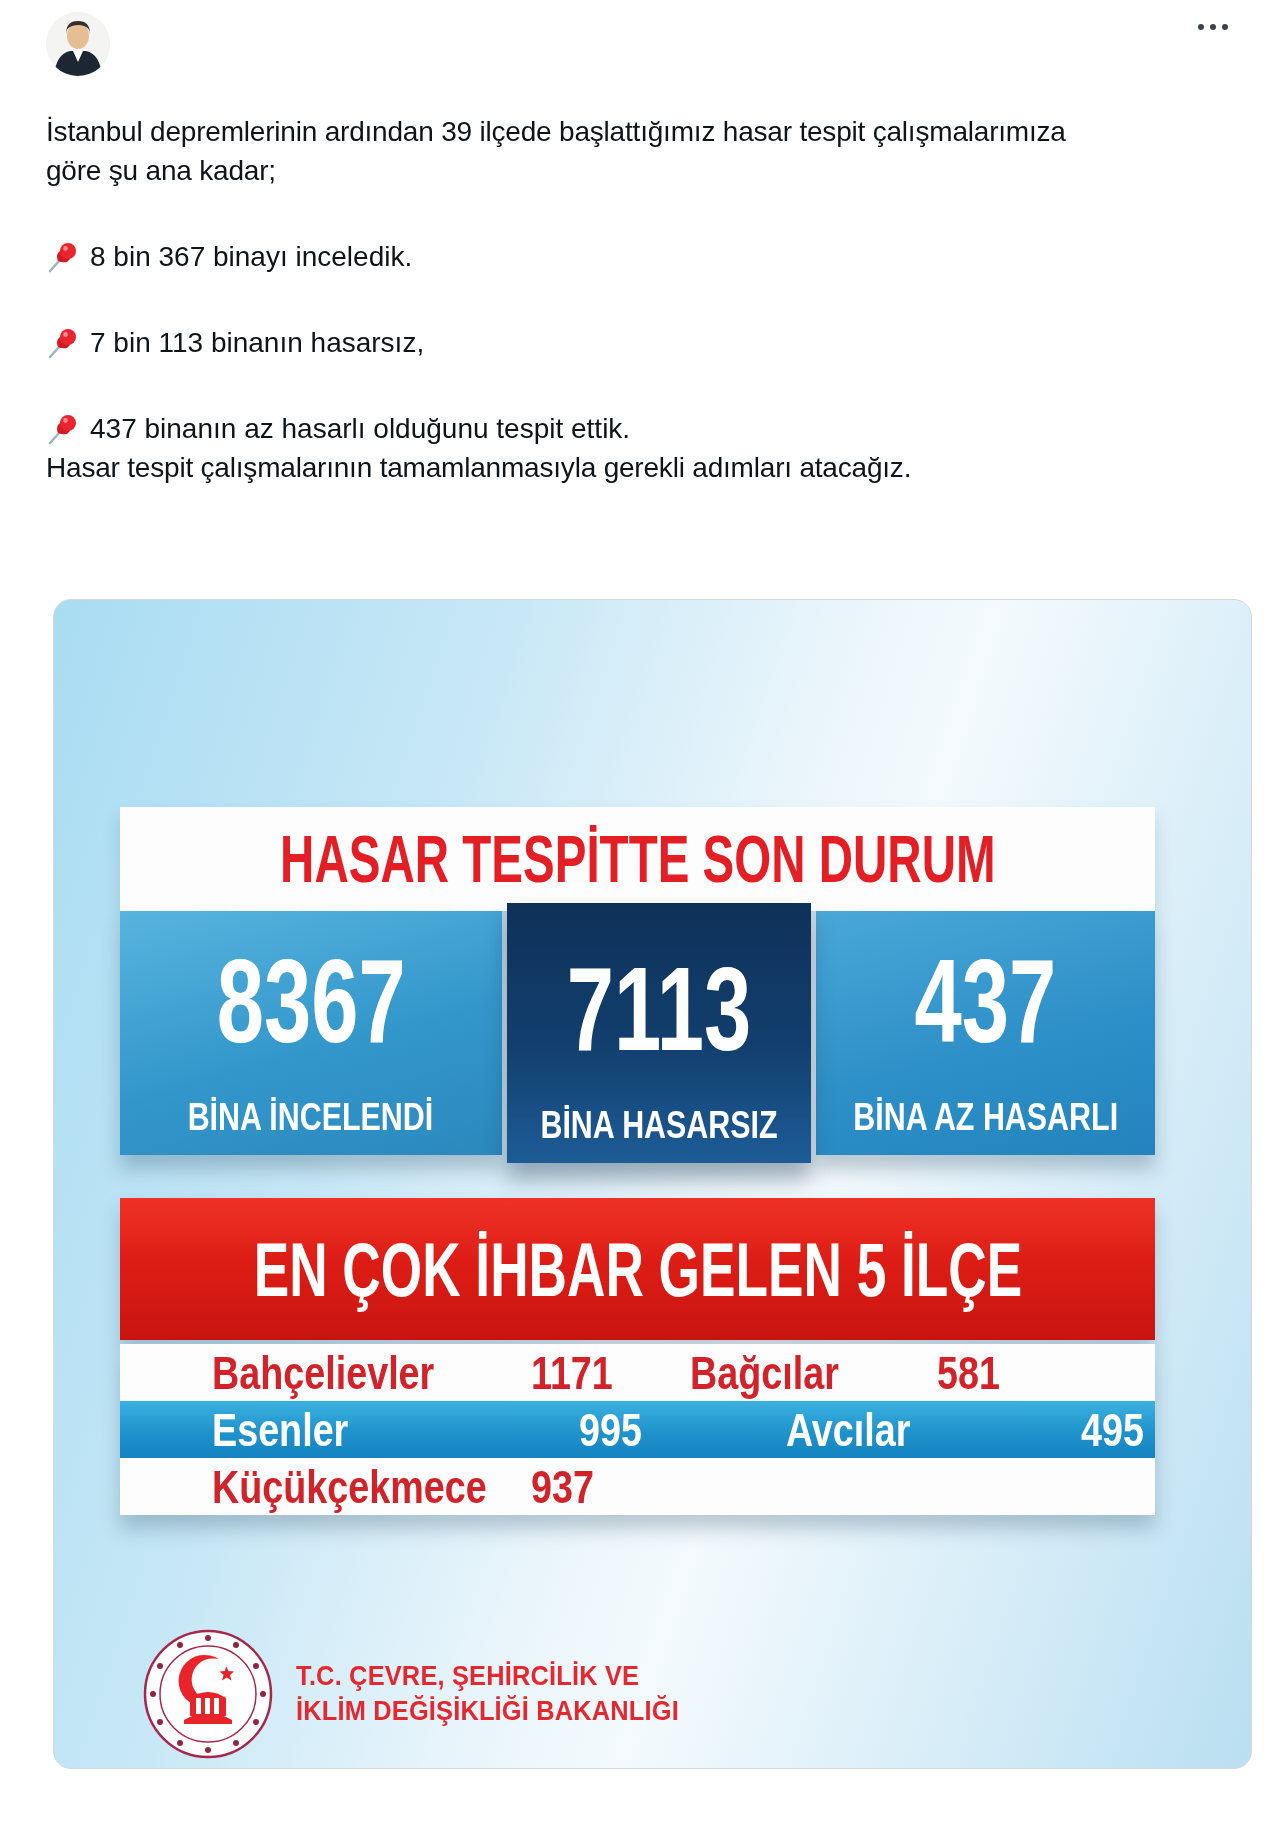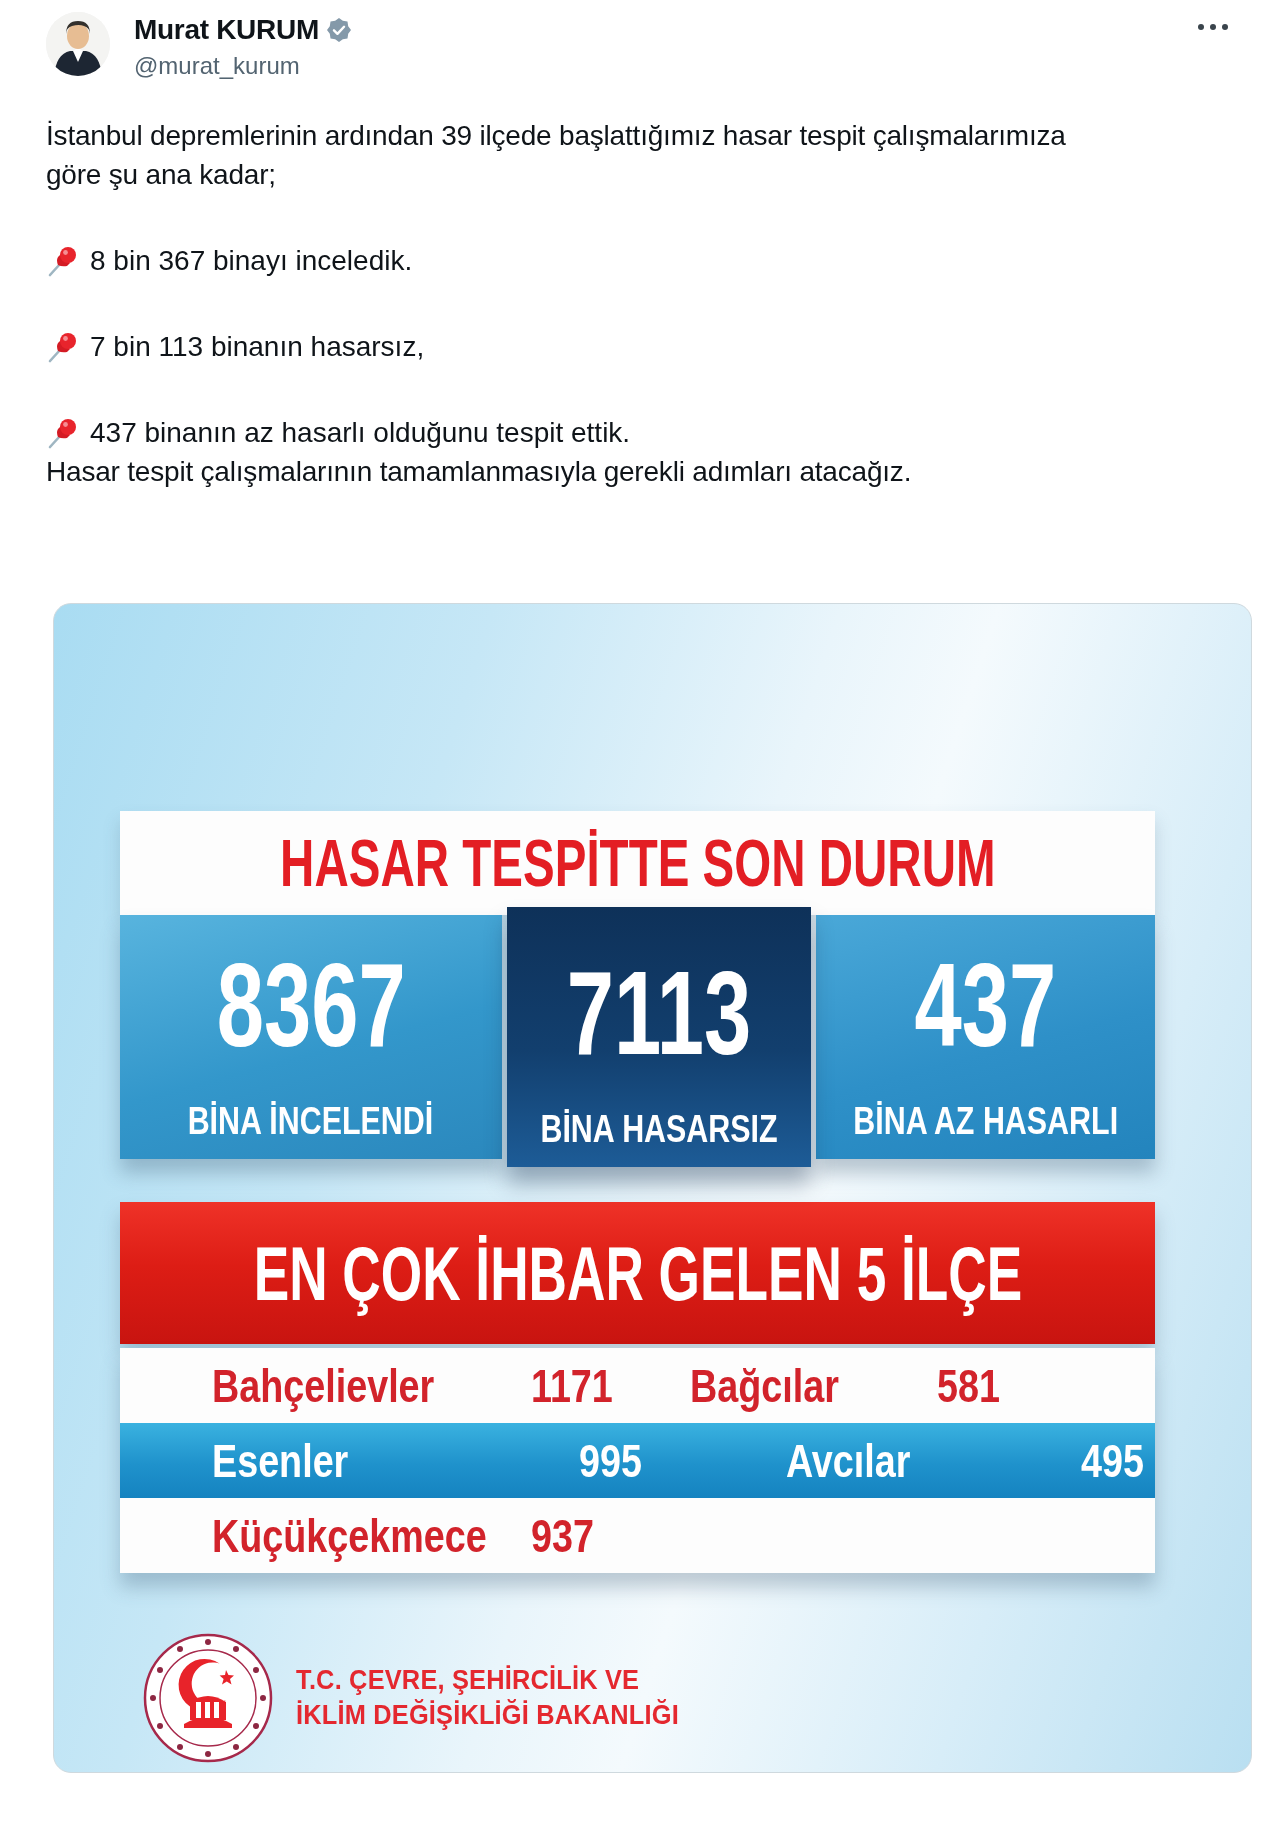--- a/index.html
+++ b/index.html
@@ -52,21 +52,21 @@
   .stat-label { font-size:39px; font-weight:700; color:#ffffff; margin-top:18px; white-space:nowrap;
     display:inline-block; transform:scaleX(.78); }
 
   .banner { top:598px; height:142px; background:linear-gradient(180deg,#ef3228 0%,#dd1d15 45%,#c81410 100%);
     display:flex; align-items:center; justify-content:center; box-shadow:0 12px 18px rgba(60,90,115,.28); }
   .banner-text { font-size:76px; font-weight:700; color:#ffffff; white-space:nowrap;
     display:inline-block; transform:scaleX(.70); }
 
   .district-table { top:744px; background:#fdfdfd; box-shadow:0 14px 18px rgba(60,90,115,.30); }
   .t-row { display:grid; grid-template-columns:319px 159px 247px auto; align-items:center;
-    height:75px; padding-left:92px; }
+    height:57px; padding-left:92px; }
   .t-row.blue { background:linear-gradient(180deg,#3ab2e0 0%,#1f92cc 55%,#1583c0 100%);gap:48px; }
   .cell { font-size:46px; font-weight:700; color:#d2232b; white-space:nowrap;
     display:inline-block; transform:scaleX(.82); transform-origin:left center; }
   .t-row.blue .cell { color:#ffffff; }
 
   .ministry { position:absolute; left:88px; top:1028px; display:flex; align-items:center; gap:22px; }
   .emblem { width:132px; height:132px; }
   .ministry-text { font-size:27px; font-weight:700; color:#e4282f; line-height:35px; letter-spacing:.2px;
     transform:scaleX(.94); transform-origin:left center; }
 </style>
@@ -77,32 +77,20 @@
 
   <header class="tweet-header">
     <div class="avatar">
       <svg viewBox="0 0 64 64" width="64" height="64">
         <rect width="64" height="64" fill="#f4f4f2"></rect>
         <path d="M8 64 Q10 42 24 39 L40 39 Q54 42 56 64 Z" fill="#1d2633"></path>
         <path d="M27 39 L32 50 L37 39 L34 37 L30 37 Z" fill="#ffffff"></path>
         <ellipse cx="32" cy="24" rx="11" ry="13" fill="#e7bd93"></ellipse>
         <path d="M20 22 Q20 9 32 9 Q44 9 44 22 Q44 16 38 14 Q33 12 26 14 Q20 16 20 22 Z" fill="#33302c"></path>
       </svg>
-    </div>
-    <div class="id-block">
-      <div class="name-row">
-        <span class="name">Murat KURUM</span>
-        <span class="badge">
-          <svg viewBox="0 0 20 20" width="24" height="24">
-            <polygon fill="#8499a9" points="20,10 17.67,13.18 17.07,17.07 13.18,17.67 10,20 6.82,17.67 2.93,17.07 2.33,13.18 0,10 2.33,6.82 2.93,2.93 6.82,2.33 10,0 13.18,2.33 17.07,2.93 17.67,6.82"></polygon>
-            <path d="M5.8 10.3 L8.7 13.2 L14.2 7.3" fill="none" stroke="#ffffff" stroke-width="2" stroke-linecap="round" stroke-linejoin="round"></path>
-          </svg>
-        </span>
-      </div>
-      <div class="handle">@murat_kurum</div>
     </div>
     <div class="more">
       <span class="dot"></span>
       <span class="dot"></span>
       <span class="dot"></span>
     </div>
   </header>
 
   <section class="tweet-body">
     <p class="p-intro">İstanbul depremlerinin ardından 39 ilçede başlattığımız hasar tespit çalışmalarımıza göre şu ana kadar;</p>

